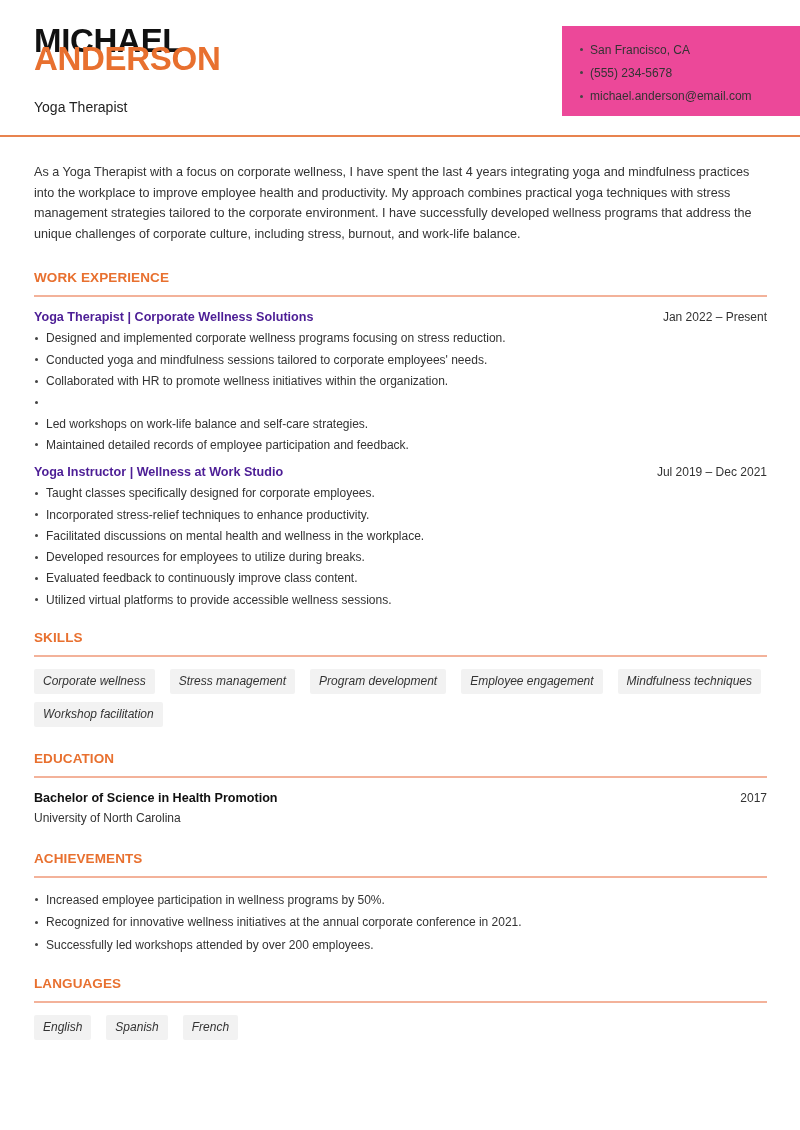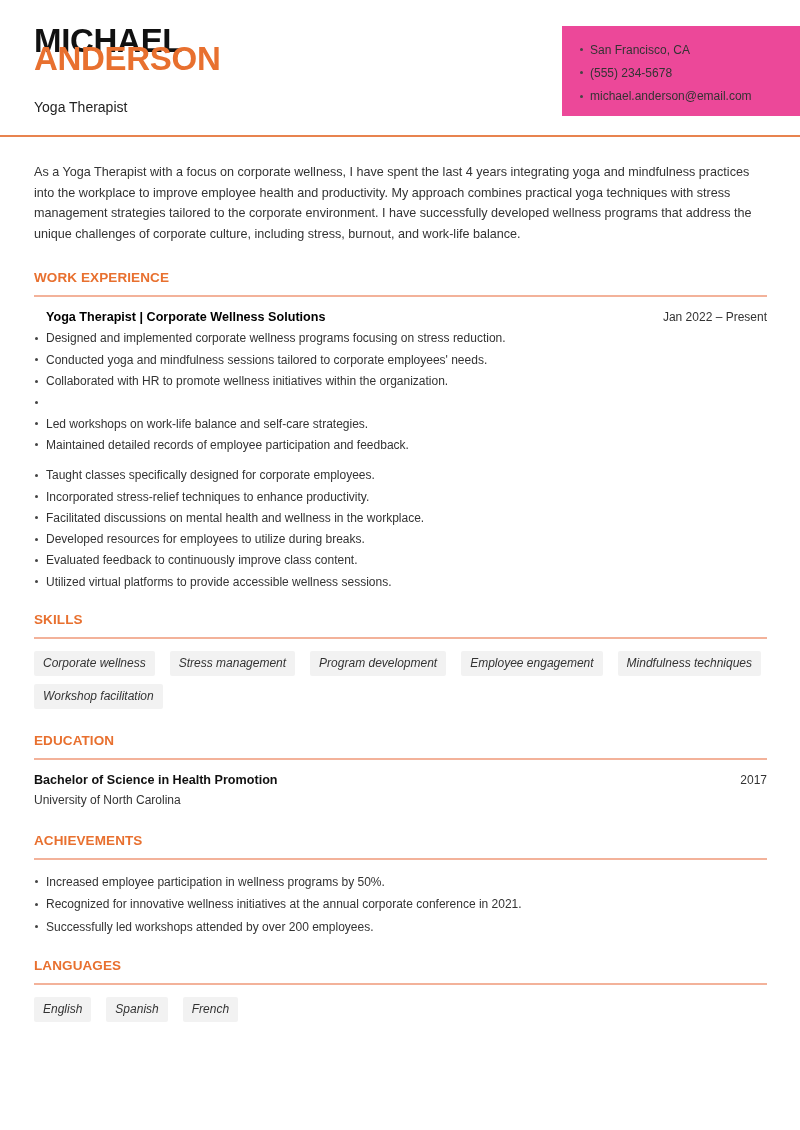--- a/index.html
+++ b/index.html
@@ -51,21 +51,21 @@
     font-size: 13.5px; font-weight: 700; color: #e8702f;
     letter-spacing: 0.1px;
   }
   .section-rule {
     height: 0; border-top: 2px solid #f3b29a; margin-top: 10px;
   }
   .job-head {
     display: flex; justify-content: space-between; align-items: baseline;
     font-size: 12.6px;
   }
-  .job-role { font-weight: 700; color: #000000; margin-left: 12px; }
+  .job-role { font-weight: 700; color: #4c1d95; }
   .job-date { color: #333333; font-size: 12px; }
   ul.bullets { list-style: none; }
   ul.bullets li {
     display: flex; align-items: center;
     font-size: 12px; color: #333333; height: 21.3px;
     padding-left: 1px;
   }
   ul.bullets li .bullet { margin-right: 8px; }
   .chips { display: flex; flex-wrap: wrap; gap: 8px 15px; font-style: italic; }
   .chip {
@@ -134,20 +134,24 @@
             <span>Led workshops on work-life balance and self-care strategies.</span>
           </li>
         <li>
             <span class="bullet"></span>
             <span>Maintained detailed records of employee participation and feedback.</span>
           </li>
       </ul>
     </div>
 
     <div style="margin-top:9px;">
+      <div class="job-head">
+        <span class="job-role">Yoga Instructor | Wellness at Work Studio</span>
+        <span class="job-date">Jul 2019 – Dec 2021</span>
+      </div>
       <ul class="bullets" style="margin-top:4px;">
         <li>
             <span class="bullet"></span>
             <span>Taught classes specifically designed for corporate employees.</span>
           </li>
         <li>
             <span class="bullet"></span>
             <span>Incorporated stress-relief techniques to enhance productivity.</span>
           </li>
         <li>

